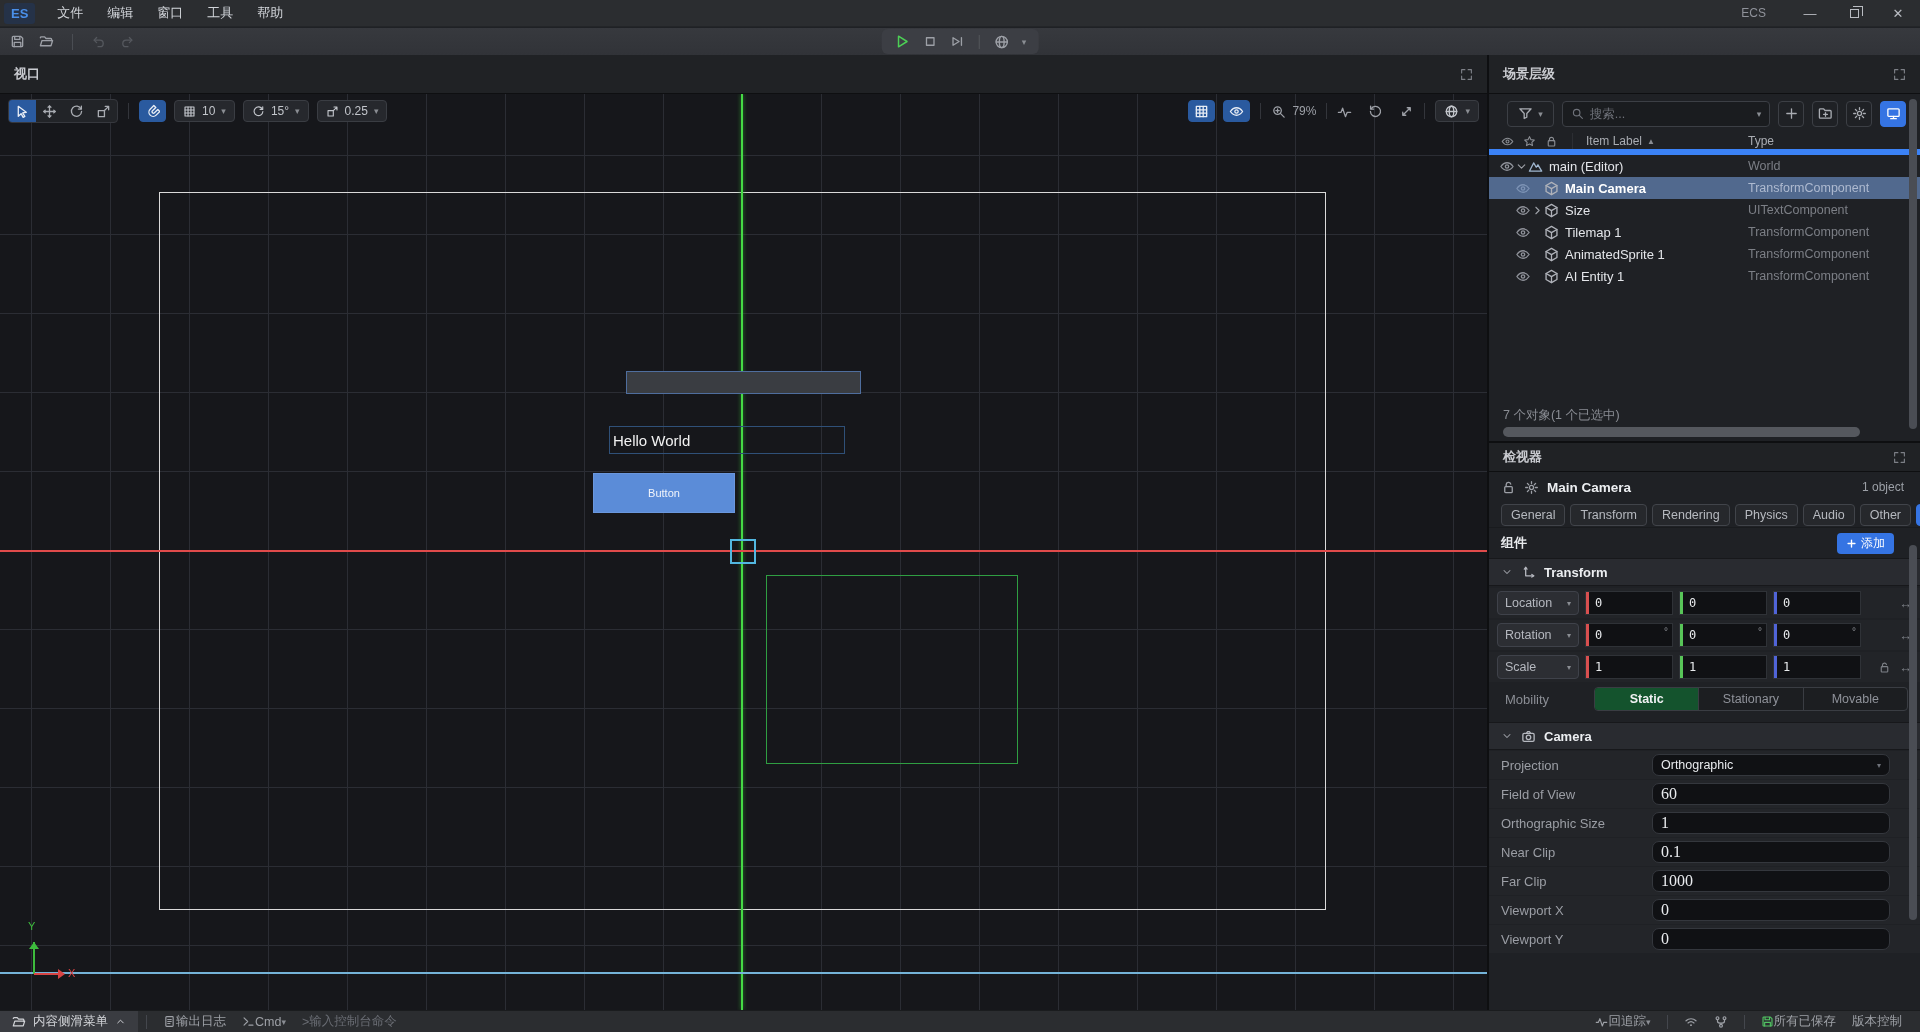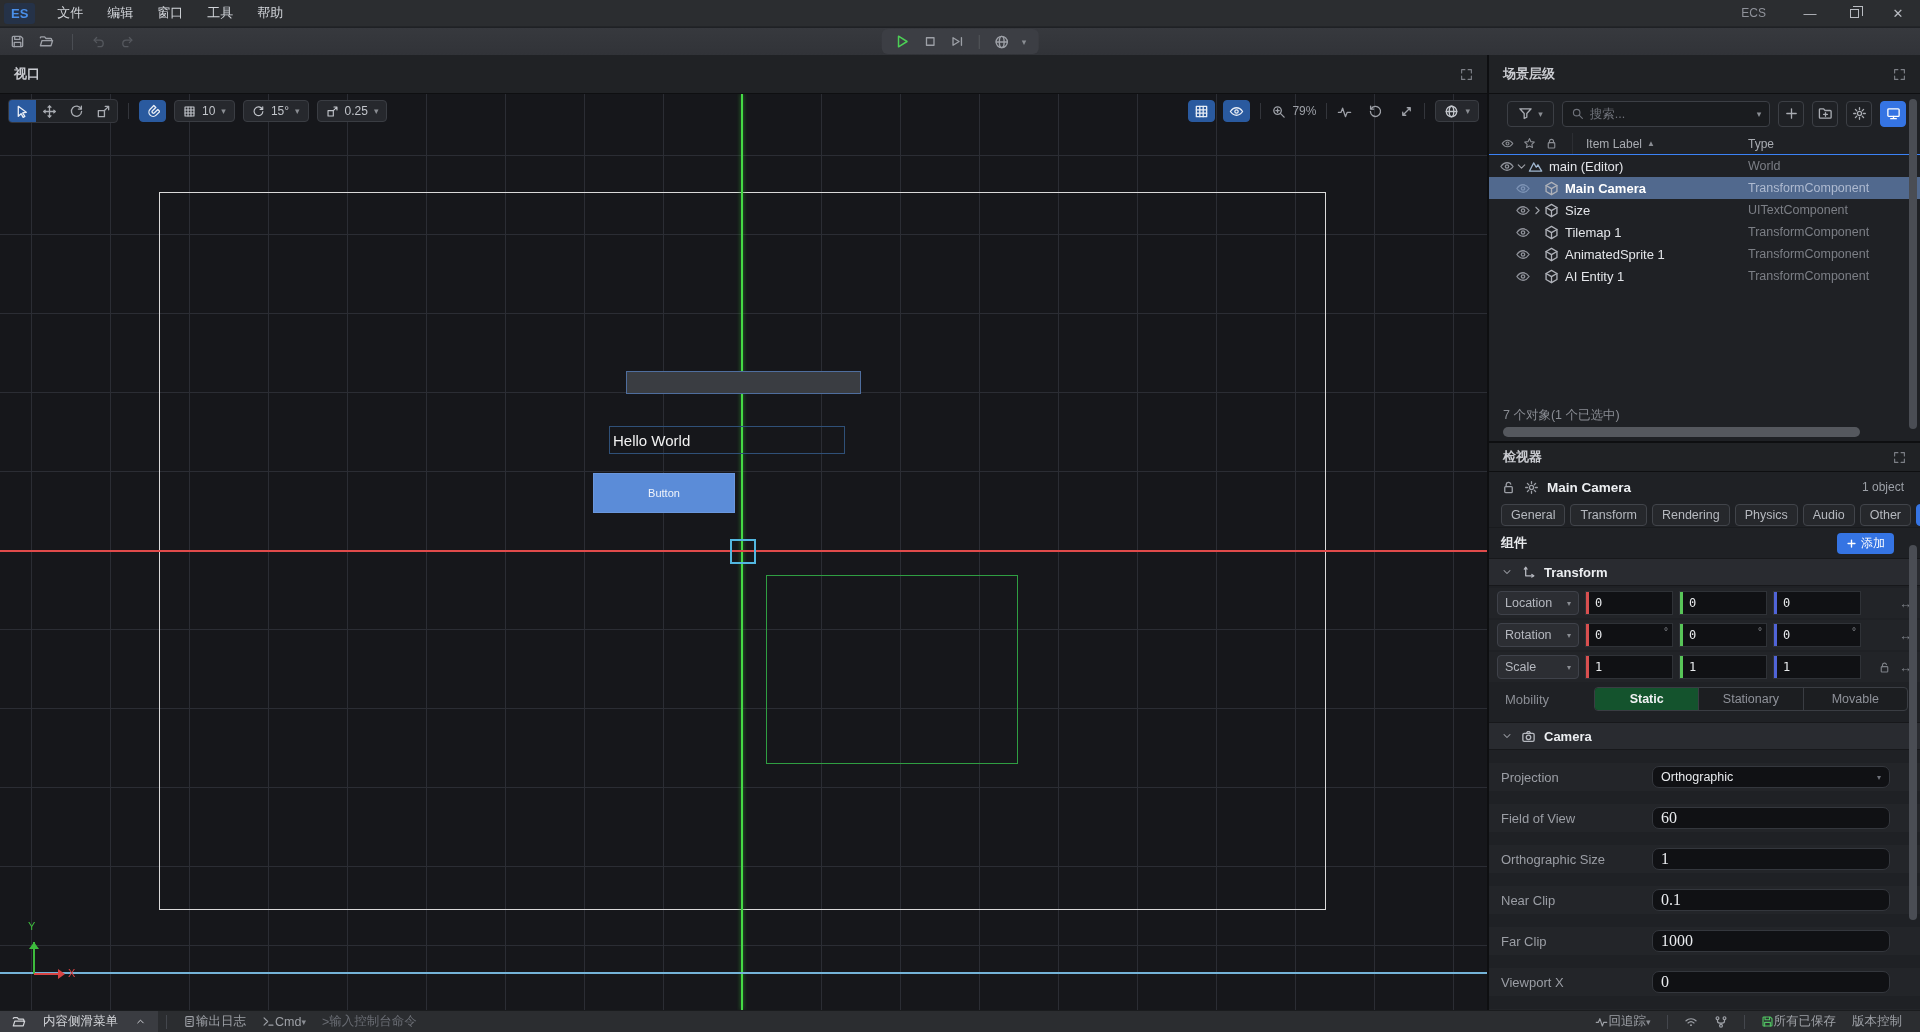--- a/index.html
+++ b/index.html
@@ -73,21 +73,21 @@
   .sidebar{width:431px;flex:none;display:flex;flex-direction:column;background:var(--panel)}
   .hier{height:388px;flex:none;display:flex;flex-direction:column;position:relative;border-bottom:2px solid var(--line)}
   .htools{height:39px;display:flex;align-items:center;padding:0 14px 0 18px;gap:8px;flex:none}
   .sbtn{height:26px;border:1px solid var(--border);border-radius:4px;display:flex;align-items:center;justify-content:center;color:#a9acb2;background:transparent}
   .sbtn.ic{width:26px}
   .sbtn.blue{background:var(--accent);border-color:var(--accent);color:#fff}
   .filterbtn{width:47px;gap:5px}
   .searchbox{flex:1;height:26px;border:1px solid var(--border);border-radius:4px;background:#1a1c1f;display:flex;align-items:center;padding:0 8px;gap:6px;color:#6f727a}
   .searchbox input{flex:1;background:transparent;border:none;outline:none;color:#c5c8cd;font-size:12.5px;font-family:"Liberation Sans",sans-serif}
   .searchbox input::placeholder{color:#6f727a}
-  .thead{height:22px;display:flex;align-items:center;color:#a9acb2;font-size:12px;flex:none;border-bottom:1px solid #3b82f6;position:relative}
+  .thead{height:22px;display:flex;align-items:center;color:#a9acb2;font-size:12px;flex:none;border-bottom:6px solid #3b82f6;position:relative}
   .thead .ics{display:flex;gap:9px;padding-left:12px;width:83px;color:#8a8d93}
   .colsep{position:absolute;left:83px;top:0;bottom:0;width:1px;background:#2c2e33}
   .hrows{flex:1;position:relative}
   .hrow{height:22px;display:flex;align-items:center;font-size:13px;color:#e4e6ea;position:relative}
   .hrow .cell-label{flex:1;display:flex;align-items:center;gap:6px;min-width:0}
   .hrow .type{width:172px;flex:none;font-size:12.5px;color:#7c7f86}
   .hrow .eye{color:#8f929a;width:16px}
   .hrow .tic{color:#b0b3ba}
   .hrow .cv{width:14px;color:#9da0a7}
   .hrow.selected{background:var(--sel)}
@@ -123,29 +123,29 @@
   .nin .strip{width:3px;height:100%;flex:none}
   .nin .v{font-family:"DejaVu Sans Mono",monospace;font-size:12px;color:#e8eaec;padding-left:6px}
   .nin .deg{position:absolute;right:4px;top:2px;color:#8a8d93;font-size:10px}
   .rowtail{margin-left:auto;display:flex;align-items:center;gap:8px;color:#7d8087}
   .mobrow{height:30px;display:flex;align-items:center;padding:0 8px 0 16px;flex:none;margin-top:2px}
   .moblbl{color:#8b8e95;width:89px;flex:none}
   .seg{flex:1;display:flex;height:24px;border:1px solid #3a3d43;border-radius:4px;overflow:hidden;background:#1c1e21;margin-right:4px}
   .seg span{flex:1;display:flex;align-items:center;justify-content:center;color:#8f929a;font-size:12.5px;border-right:1px solid #3a3d43}
   .seg span:last-child{border-right:none}
   .seg span.on{background:#14532d;color:#f0f1f3;font-weight:bold}
-  .frow{height:28px;display:flex;align-items:center;padding:0 16px 0 12px;background:#232529;margin-top:13px;flex:none;position:relative}
+  .frow{height:28px;display:flex;align-items:center;padding:0 16px 0 12px;background:#232529;margin-top:1px;flex:none;position:relative}
   .frow .flbl{color:#9b9ea5;font-size:13px}
   .fin{position:absolute;left:163px;width:238px;height:22px;background:#101114;border:1px solid #34373d;border-radius:7px;display:flex;align-items:center;padding:2px 8px}
   .fin .v{font-family:Liberation Serif, serif;font-size:16px;color:#e9ebee}
   .fin.dd .v{font-family:"Liberation Sans",sans-serif;font-size:12.5px}
   .fin .dda{margin-left:auto;color:#6f727a;font-size:8px}
   
   .statusbar{position:absolute;left:0;bottom:0;right:0;height:22px;background:var(--bar);border-top:1px solid #1a1c1e;display:flex;align-items:center;font-size:12.5px;color:#9da0a6}
-  .sbtab{height:100%;background:#3a3c41;display:flex;align-items:center;gap:17px;padding:0 12px;color:#d2d4d8}
+  .sbtab{height:100%;background:#3a3c41;display:flex;align-items:center;gap:7px;padding:0 12px;color:#d2d4d8}
   .statusbar .vsep{width:1px;height:14px;background:#44474d;margin:0 8px}
   .sitem{display:flex;align-items:center;padding:0 8px;height:100%}
   .dimtxt{color:#6a6d74}
   .statusbar .right{margin-left:auto;display:flex;align-items:center;padding-right:10px}
   .green{color:#52c463}
 </style>
 </head>
 <body>
 
 <svg width="0" height="0" style="position:absolute">

